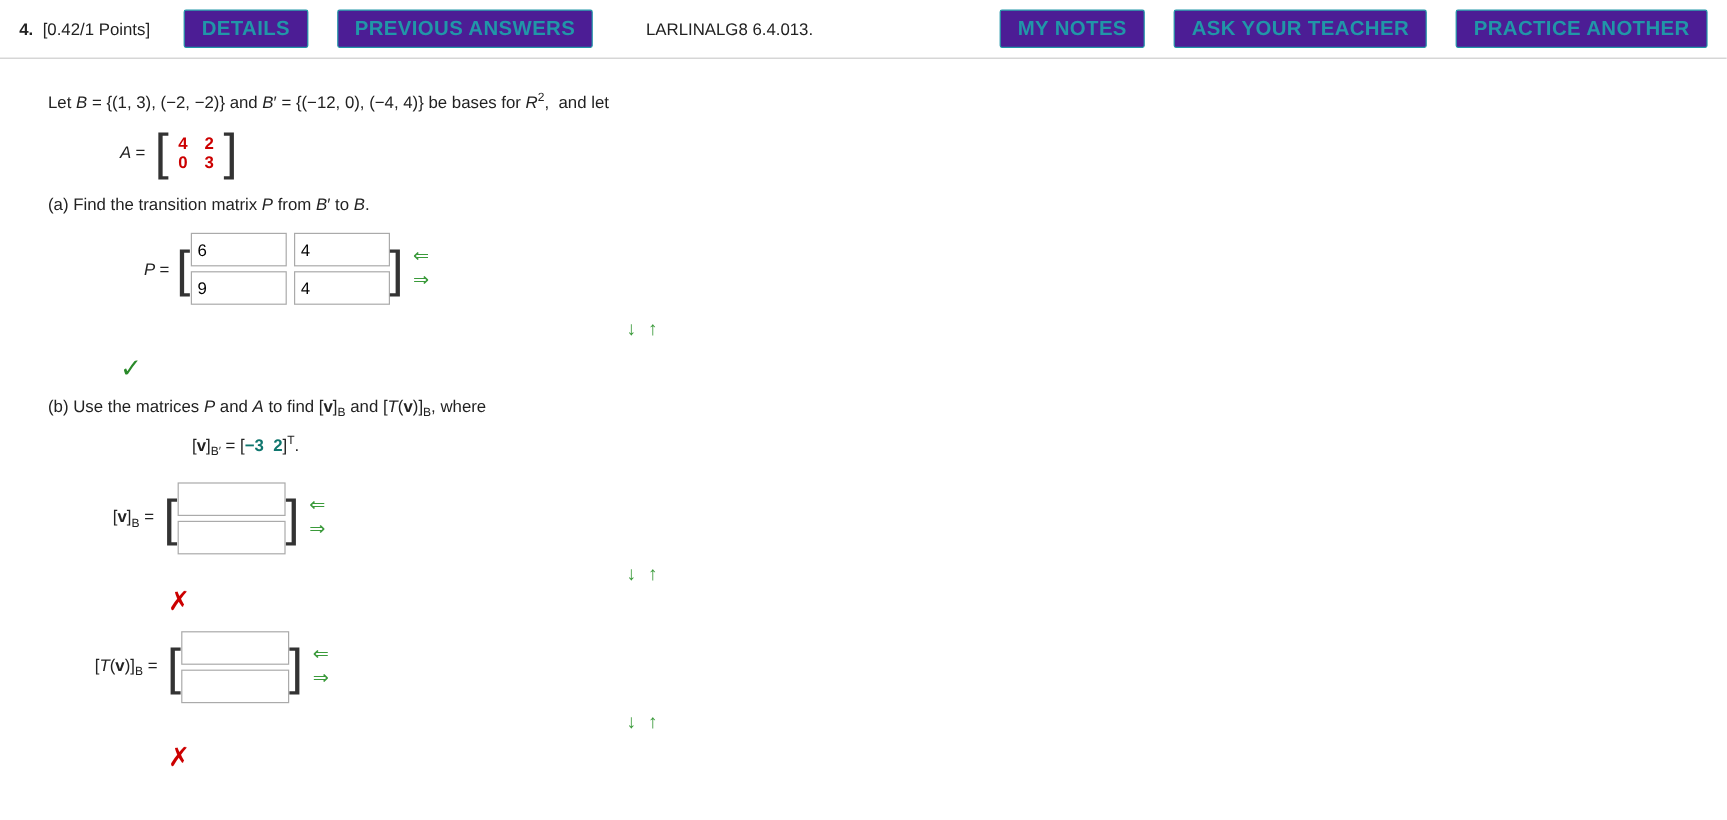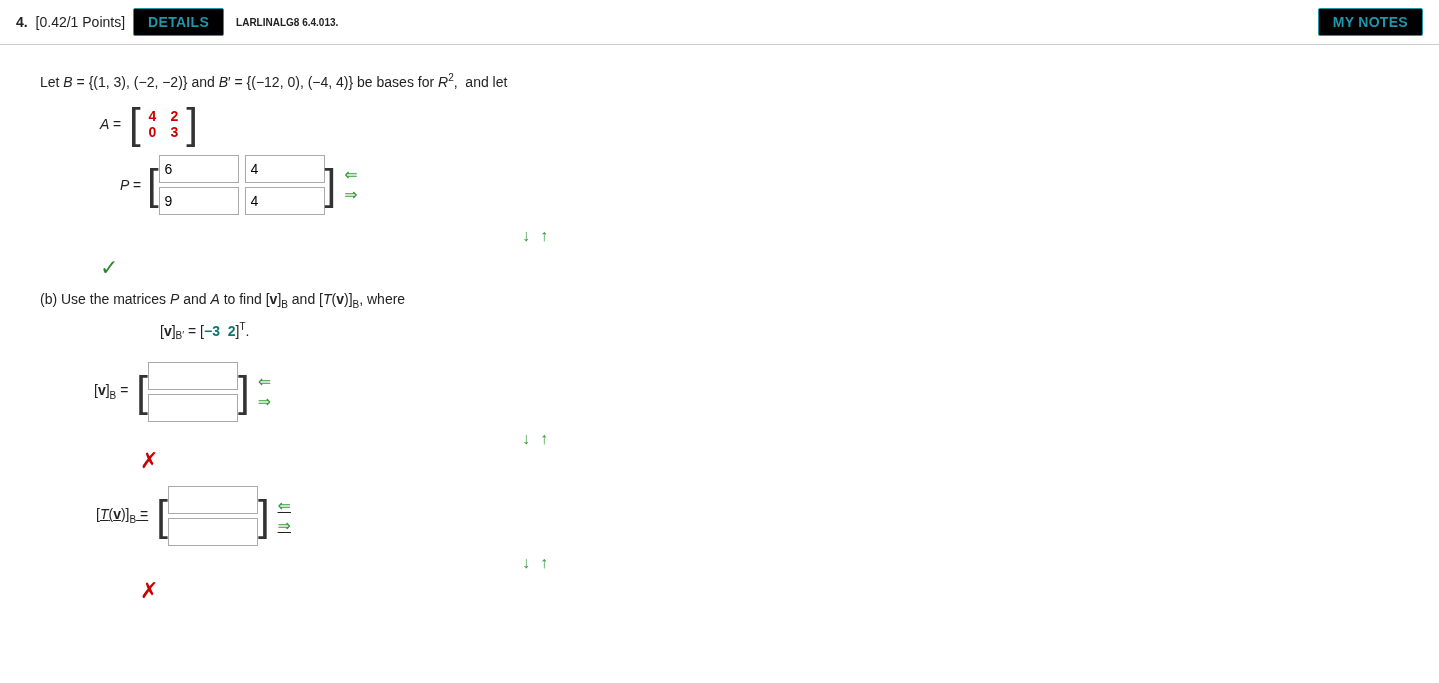--- a/index.html
+++ b/index.html
@@ -9,44 +9,44 @@
       background: #fff;
       color: #222;
     }
     .header-bar {
       display: flex;
       align-items: center;
       padding: 8px 16px;
       border-bottom: 1px solid #ccc;
       background: #fff;
       min-height: 44px;
-      gap: 4px;
+      gap: 24px;
     }
     .question-label {
       font-weight: bold;
       font-size: 14px;
       margin-right: 4px;
       white-space: nowrap;
     }
     .btn {
       border: 1.5px solid #2196a8;
       color: #2196a8;
-      background: #000000;
+      background: #4c1d95;
       padding: 5px 14px;
-      font-size: 14px;
+      font-size: 17px;
       font-weight: bold;
       cursor: pointer;
       border-radius: 2px;
       letter-spacing: 0.3px;
       white-space: nowrap;
     }
     .problem-id {
-      font-weight: bold;
-      font-size: 10px;
-      margin-left: 8px;
+      font-weight: normal;
+      font-size: 14px;
+      margin-left: 20px;
     }
     .spacer { flex: 1; }
     .main-content {
       padding: 24px 40px;
       max-width: 900px;
     }
     .math-text {
       font-size: 14px;
       line-height: 1.8;
       margin-bottom: 10px;
@@ -134,23 +134,26 @@
   </style>
 </head>
 <body>
 
 <div class="header-bar">
   <span class="question-label">
     <span>4.</span>
     <span style="font-weight:normal; margin-left:4px;">[0.42/1 Points]</span>
   </span>
   <button class="btn">DETAILS</button>
+  <button class="btn">PREVIOUS ANSWERS</button>
   <span class="problem-id">LARLINALG8 6.4.013.</span>
   <div class="spacer"></div>
   <button class="btn">MY NOTES</button>
+  <button class="btn">ASK YOUR TEACHER</button>
+  <button class="btn">PRACTICE ANOTHER</button>
 </div>
 
 <div class="main-content">
 
   <div class="math-text">
     Let <i>B</i> = {(1, 3), (−2, −2)} and <i>B</i>′ = {(−12, 0), (−4, 4)} be bases for <i>R</i><sup>2</sup>, &nbsp;and let
   </div>
 
   <div style="display:flex; align-items:center; margin: 8px 0 8px 60px;">
     <span style="font-style:italic; margin-right:8px;"><i>A</i> =</span>
@@ -162,20 +165,23 @@
       </div>
       <div style="display:flex; gap:14px;">
         <span class="red-text">0</span>
         <span class="red-text">3</span>
       </div>
     </div>
     <span class="big-bracket">]</span>
   </div>
 
 
+  <div class="part-label">
+    (a) Find the transition matrix <i>P</i> from <i>B</i>′ to <i>B</i>.
+  </div>
 
   <div style="display:flex; align-items:center; margin-left:80px; margin-bottom:8px;">
     <span class="p-label"><i>P</i> =</span>
     <span class="big-bracket">[</span>
     <div class="input-grid">
       <div class="input-row">
         <input type="text" value="6" style="">
         <input type="text" value="4" style="">
       </div>
       <div class="input-row">
@@ -226,21 +232,21 @@
 
   <div class="down-up-arrows" style="margin-left:170px;">
     <button class="arrow-btn">↓</button>
     <button class="arrow-btn">↑</button>
   </div>
 
   <div style="margin-left:100px;">
     <span class="x-mark">✗</span>
   </div>
 
-  <div style="display:flex; align-items:center; margin-left:56px; margin-bottom:4px; margin-top:8px;text-decoration:underline;">
+  <div style="display:flex; align-items:center; margin-left:39px; margin-bottom:4px; margin-top:8px;">
     <span style="font-size:14px; margin-right:8px;">[<i>T</i>(<b>v</b>)]<sub>B</sub> =</span>
     <span class="big-bracket">[</span>
     <div class="input-grid">
       <div class="input-row">
         <input type="text" value="" style="width: 90px;">
       </div>
       <div class="input-row">
         <input type="text" value="" style="width: 90px;">
       </div>
     </div>

